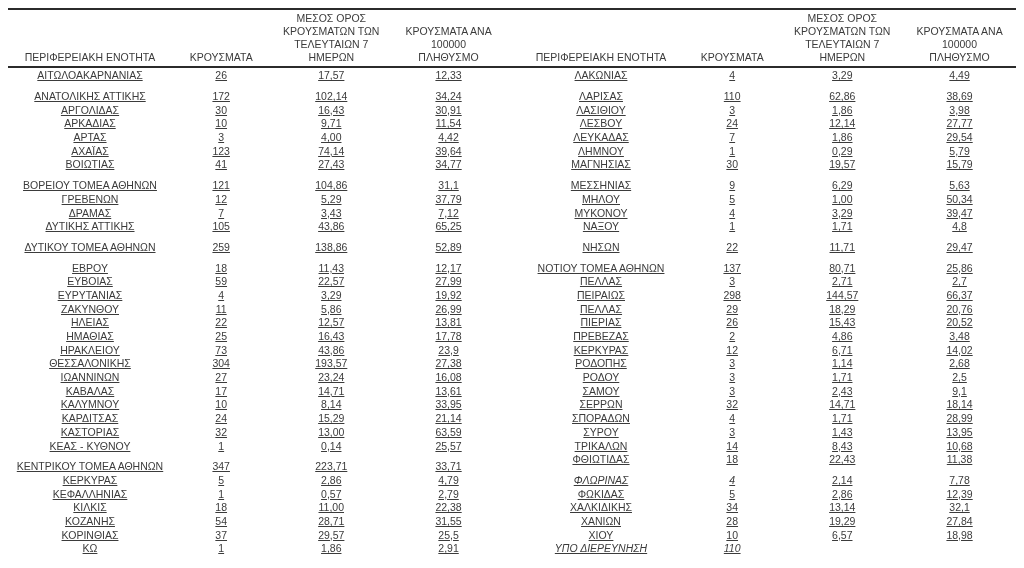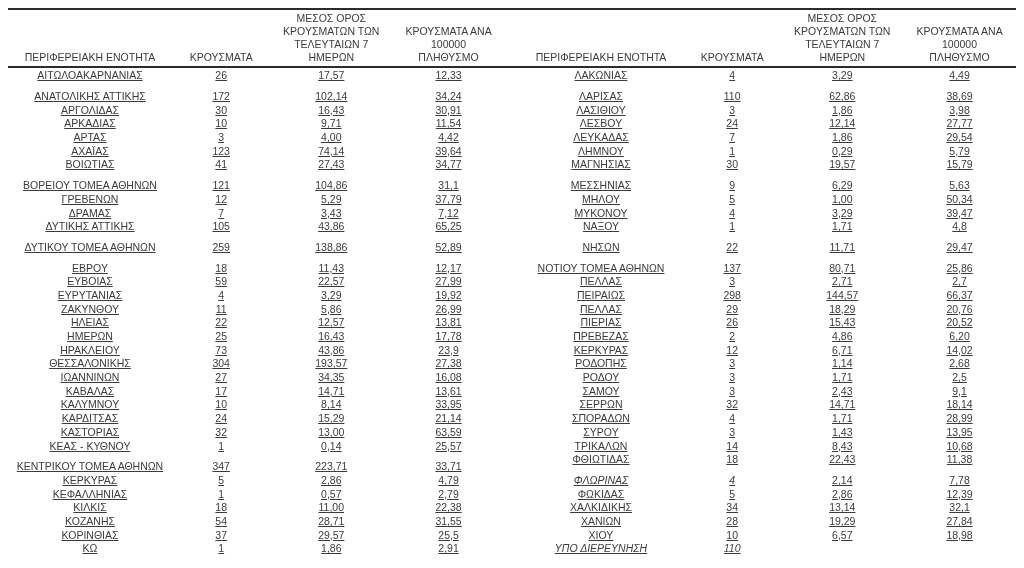--- a/index.html
+++ b/index.html
@@ -199,41 +199,41 @@
             <div class="cell">5,86</div>
             <div class="cell">26,99</div>
           </div>
           <div class="trow">
             <div class="cell">ΗΛΕΙΑΣ</div>
             <div class="cell">22</div>
             <div class="cell">12,57</div>
             <div class="cell">13,81</div>
           </div>
           <div class="trow">
-            <div class="cell">ΗΜΕΡΩΝ</div>
+            <div class="cell">ΗΜΑΘΙΑΣ</div>
             <div class="cell">25</div>
             <div class="cell">16,43</div>
             <div class="cell">17,78</div>
           </div>
           <div class="trow">
             <div class="cell">ΗΡΑΚΛΕΙΟΥ</div>
             <div class="cell">73</div>
             <div class="cell">43,86</div>
             <div class="cell">23,9</div>
           </div>
           <div class="trow">
             <div class="cell">ΘΕΣΣΑΛΟΝΙΚΗΣ</div>
             <div class="cell">304</div>
             <div class="cell">193,57</div>
             <div class="cell">27,38</div>
           </div>
           <div class="trow">
             <div class="cell">ΙΩΑΝΝΙΝΩΝ</div>
             <div class="cell">27</div>
-            <div class="cell">34,35</div>
+            <div class="cell">23,24</div>
             <div class="cell">16,08</div>
           </div>
           <div class="trow">
             <div class="cell">ΚΑΒΑΛΑΣ</div>
             <div class="cell">17</div>
             <div class="cell">14,71</div>
             <div class="cell">13,61</div>
           </div>
           <div class="trow">
             <div class="cell">ΚΑΛΥΜΝΟΥ</div>
@@ -402,21 +402,21 @@
           <div class="trow">
             <div class="cell">ΠΙΕΡΙΑΣ</div>
             <div class="cell">26</div>
             <div class="cell">15,43</div>
             <div class="cell">20,52</div>
           </div>
           <div class="trow">
             <div class="cell">ΠΡΕΒΕΖΑΣ</div>
             <div class="cell">2</div>
             <div class="cell">4,86</div>
-            <div class="cell">6,20</div>
+            <div class="cell">3,48</div>
           </div>
           <div class="trow">
             <div class="cell">ΚΕΡΚΥΡΑΣ</div>
             <div class="cell">12</div>
             <div class="cell">6,71</div>
             <div class="cell">14,02</div>
           </div>
           <div class="trow">
             <div class="cell">ΡΟΔΟΠΗΣ</div>
             <div class="cell">3</div>

